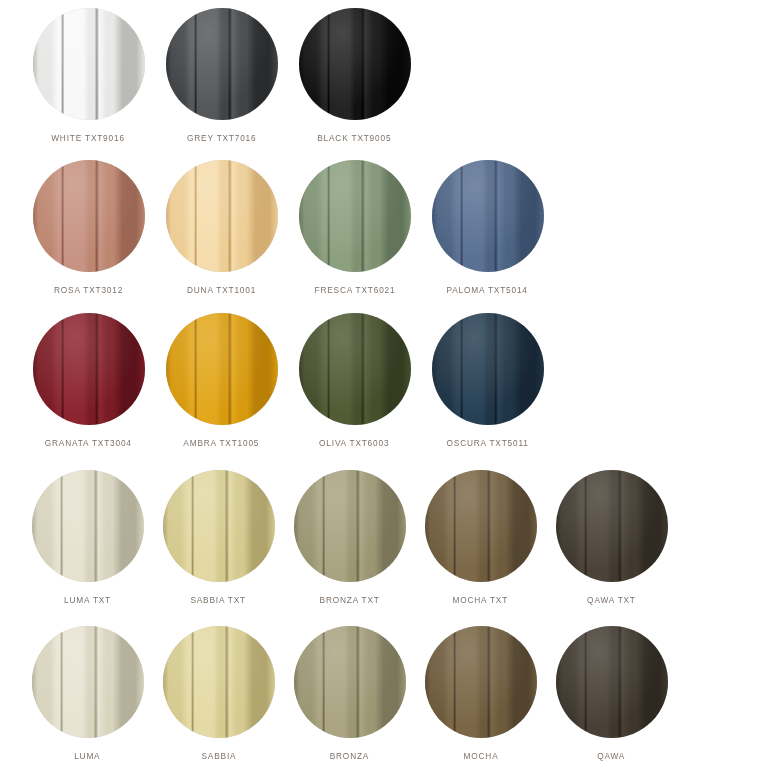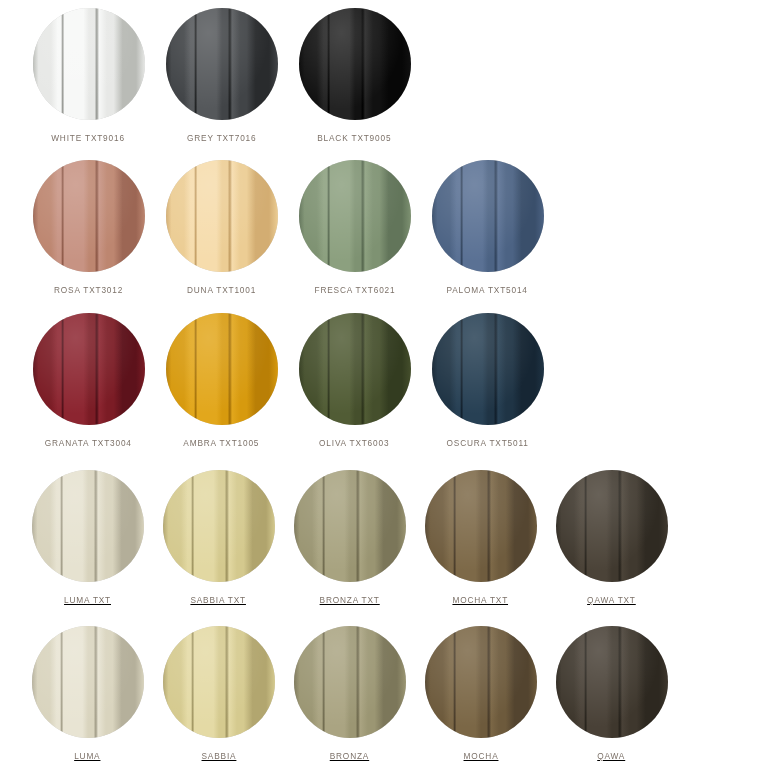--- a/index.html
+++ b/index.html
@@ -30,21 +30,21 @@
   }
   .swatch-row.row-4col { padding-left: 22px; }
   .swatch-row.row-5col { padding-left: 22px; }
 
   .swatch-cell {
     display: flex;
     flex-direction: column;
     align-items: center;
   }
   .swatch-cell.w4 { width: 133px; }
-  .swatch-cell.w5 { width: 131px; text-decoration: underline; }
+  .swatch-cell.w5 { width: 131px; }
 
   .swatch-disc {
     position: relative;
     width: 112px;
     height: 112px;
     border-radius: 50%;
     overflow: hidden;
     background: #cccccc;
   }
   .swatch-disc .panel-texture {

